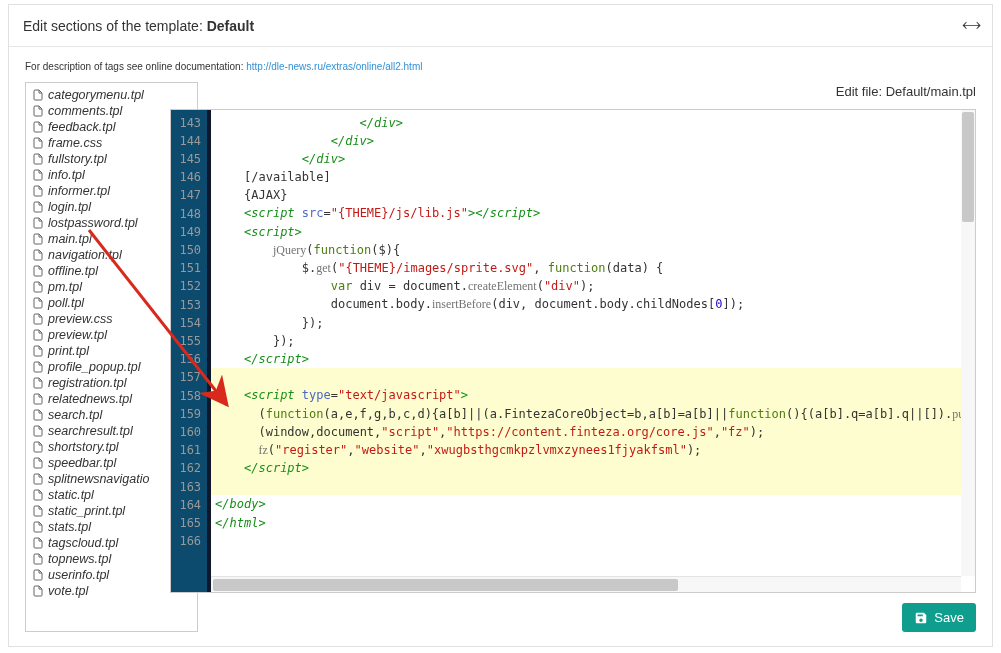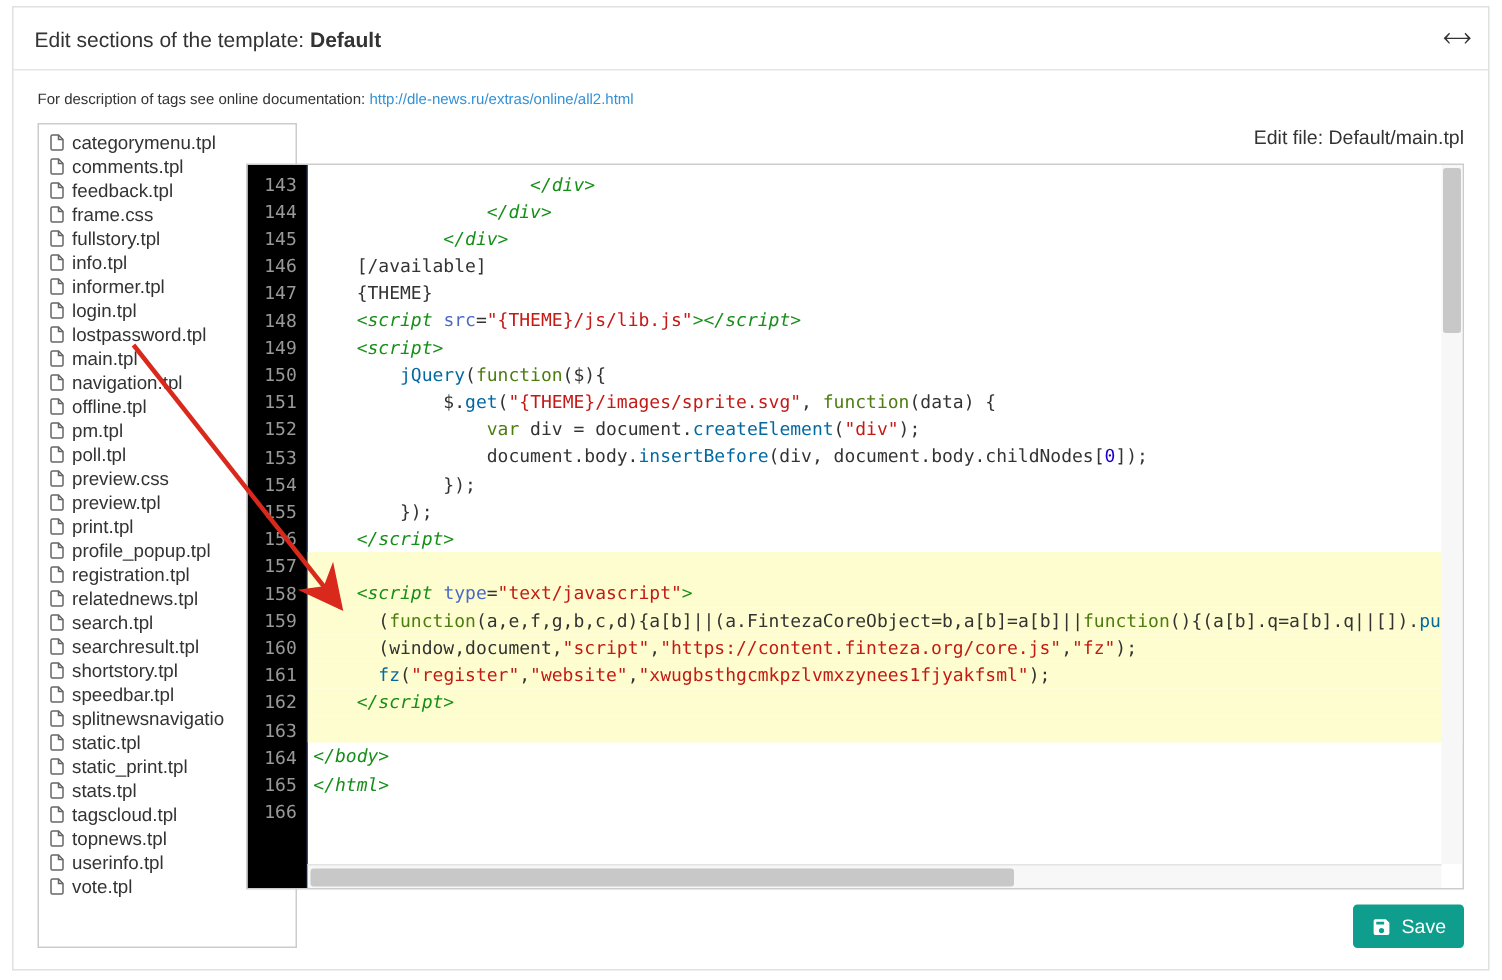--- a/index.html
+++ b/index.html
@@ -6,40 +6,40 @@
 body { font-family: -apple-system, "Segoe UI", Arial, sans-serif; font-size: 13px; color: #333; background: #fff; }
 .panel { border: 1px solid #e0e0e0; margin: 4px 8px 8px 8px; position: relative; }
 .panel-header { padding: 10px 14px; border-bottom: 1px solid #e6e6e6; display: flex; align-items: center; justify-content: space-between; }
 .panel-title { font-size: 14px; font-weight: 400; text-align: center; }
 .panel-title b { font-weight: 600; }
 .expand { font-size: 18px; color: #333; cursor: pointer; transform: rotate(45deg); display: inline-block; }
 .panel-body { padding: 14px 16px 14px 16px; }
 .doc-line { margin-bottom: 10px; font-size: 10px; }
 .doc-line a { color: #3391d6; text-decoration: none; }
 .editor-wrap { display: flex; gap: 14px; height: 550px; }
-.file-tree { width: 173px; border: 1px solid #ccc; overflow-y: scroll; background: #fff; font-size: 12.5px; }
+.file-tree { width: 173px; border: 1px solid #ccc; overflow-y: scroll; background: #fff; font-size: 12.5px; font-style: italic; }
 .file-tree-inner { padding: 4px 0; }
 .file-item { display: flex; align-items: center; gap: 4px; padding: 1px 6px; white-space: nowrap; cursor: pointer; color: #333; }
 .file-icon { width: 12px; height: 14px; flex-shrink: 0; }
 .editor-col { flex: 1; display: flex; flex-direction: column; min-width: 0; align-items: flex-end; }
 .editor-info { font-size: 13px; line-height: 1.5; margin-bottom: 7px; color: #333; }
 .code-frame { flex: 1; border: 1px solid #ccc; position: relative; overflow: hidden; display: flex; }
-.gutter { width: 40px; background: #000000; border-right: 1px solid #0f172a; padding-top: 4px; }
+.gutter { width: 40px; background: #0c4a6e; border-right: 4px solid #0f172a; padding-top: 4px; }
 .gutter div { font-family: Consolas, Menlo, monospace; font-size: 12px; color: #999; text-align: right; padding-right: 6px; line-height: 18.2px; }
 .code-area { flex: 1; overflow: auto; font-family: Consolas, Menlo, monospace; font-size: 12px; line-height: 18.2px; padding-top: 4px; position: relative; }
 .code-line { white-space: pre; padding-left: 4px; height: 18.2px; }
 .hl { background: #fdfdcf; }
 .tag { color: #158f17; font-style: italic; }
 .attrname { color: #4b69c6; }
 .attrstr { color: #c41a16; }
 .ident { color: #333; }
 .str { color: #c41a16; }
 .num { color: #1c00cf; }
 .kw { color: #4d7c0f; }
-.fun { color: #0369a1; }
+.fun { color: #737373; font-family: Liberation Serif, serif; }
 .code-vscroll { position: absolute; right: 0; top: 0; bottom: 16px; width: 14px; background: #f7f7f7; }
 .code-vthumb { position: absolute; right: 1px; width: 12px; background: #c8c8c8; border-radius: 2px; }
 .code-hscroll { position: absolute; left: 40px; right: 14px; bottom: 0; height: 16px; background: #f7f7f7; border-top: 1px solid #e3e3e3; }
 .code-hthumb { position: absolute; top: 2px; height: 12px; background: #c8c8c8; border-radius: 2px; }
 .save-row { margin-top: 10px; }
 .save-btn { background: #0f9e8e; color: #fff; border: none; border-radius: 3px; padding: 7px 12px; font-size: 13px; display: inline-flex; align-items: center; gap: 6px; cursor: pointer; }
 .save-icon { width: 14px; height: 14px; }
 .arrow-svg { position: absolute; pointer-events: none; top: 0; left: 0; }
 </style>
 </head>
@@ -319,21 +319,21 @@
               <div>163</div>
               <div>164</div>
               <div>165</div>
               <div>166</div>
             </div>
           <div class="code-area" id="code-area">
               <div class="code-line">                    <span class="tag">&lt;/div&gt;</span></div>
               <div class="code-line">                <span class="tag">&lt;/div&gt;</span></div>
               <div class="code-line">            <span class="tag">&lt;/div&gt;</span></div>
               <div class="code-line">    [/available]</div>
-              <div class="code-line">    {THEME}</div>
+              <div class="code-line">    {AJAX}</div>
               <div class="code-line">    <span class="tag">&lt;script</span> <span class="attrname">src</span>=<span class="attrstr">"{THEME}/js/lib.js"</span><span class="tag">&gt;&lt;/script&gt;</span></div>
               <div class="code-line">    <span class="tag">&lt;script&gt;</span></div>
               <div class="code-line">        <span class="fun">jQuery</span>(<span class="kw">function</span>(<span class="ident">$</span>){</div>
               <div class="code-line">            <span class="ident">$</span>.<span class="fun">get</span>(<span class="str">"{THEME}/images/sprite.svg"</span>, <span class="kw">function</span>(<span class="ident">data</span>) {</div>
               <div class="code-line">                <span class="kw">var</span> <span class="ident">div</span> = <span class="ident">document</span>.<span class="fun">createElement</span>(<span class="str">"div"</span>);</div>
               <div class="code-line">                <span class="ident">document</span>.<span class="ident">body</span>.<span class="fun">insertBefore</span>(<span class="ident">div</span>, <span class="ident">document</span>.<span class="ident">body</span>.<span class="ident">childNodes</span>[<span class="num">0</span>]);</div>
               <div class="code-line">            });</div>
               <div class="code-line">        });</div>
               <div class="code-line">    <span class="tag">&lt;/script&gt;</span></div>
               <div class="code-line hl"> </div>

